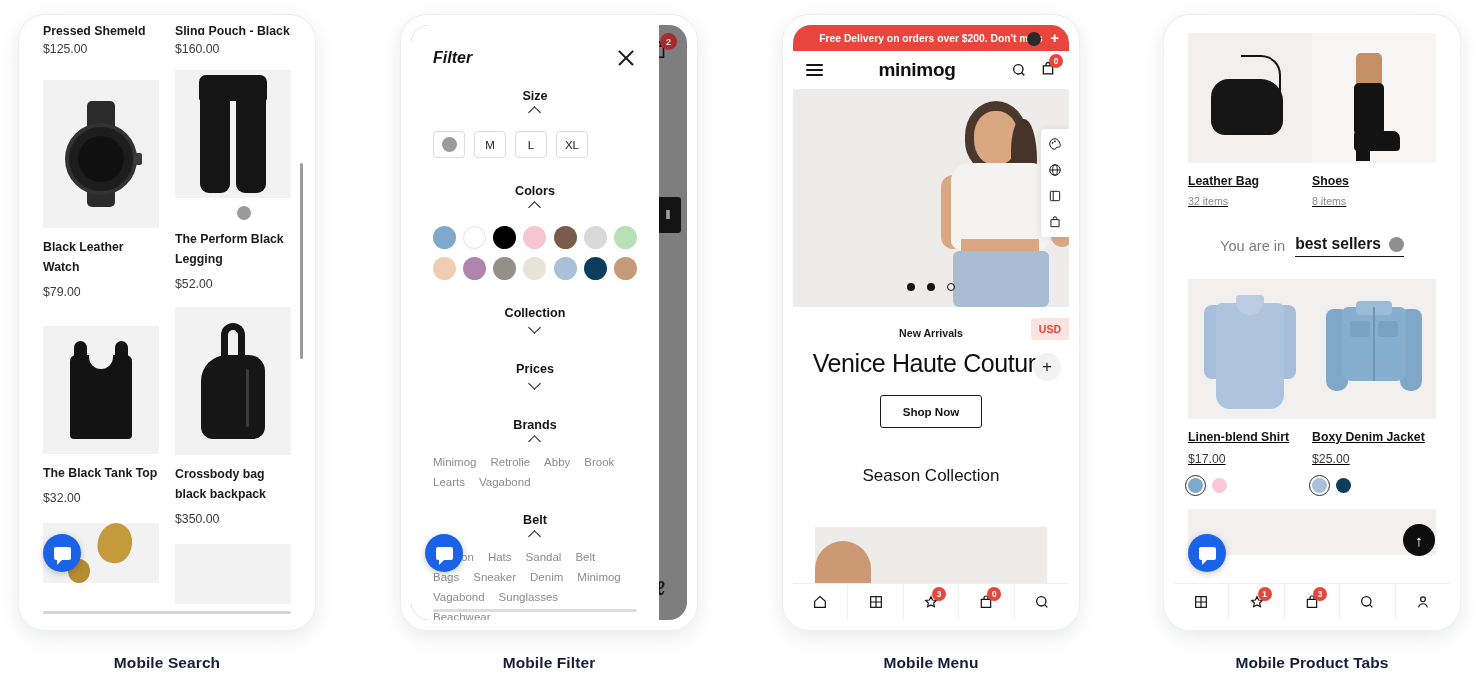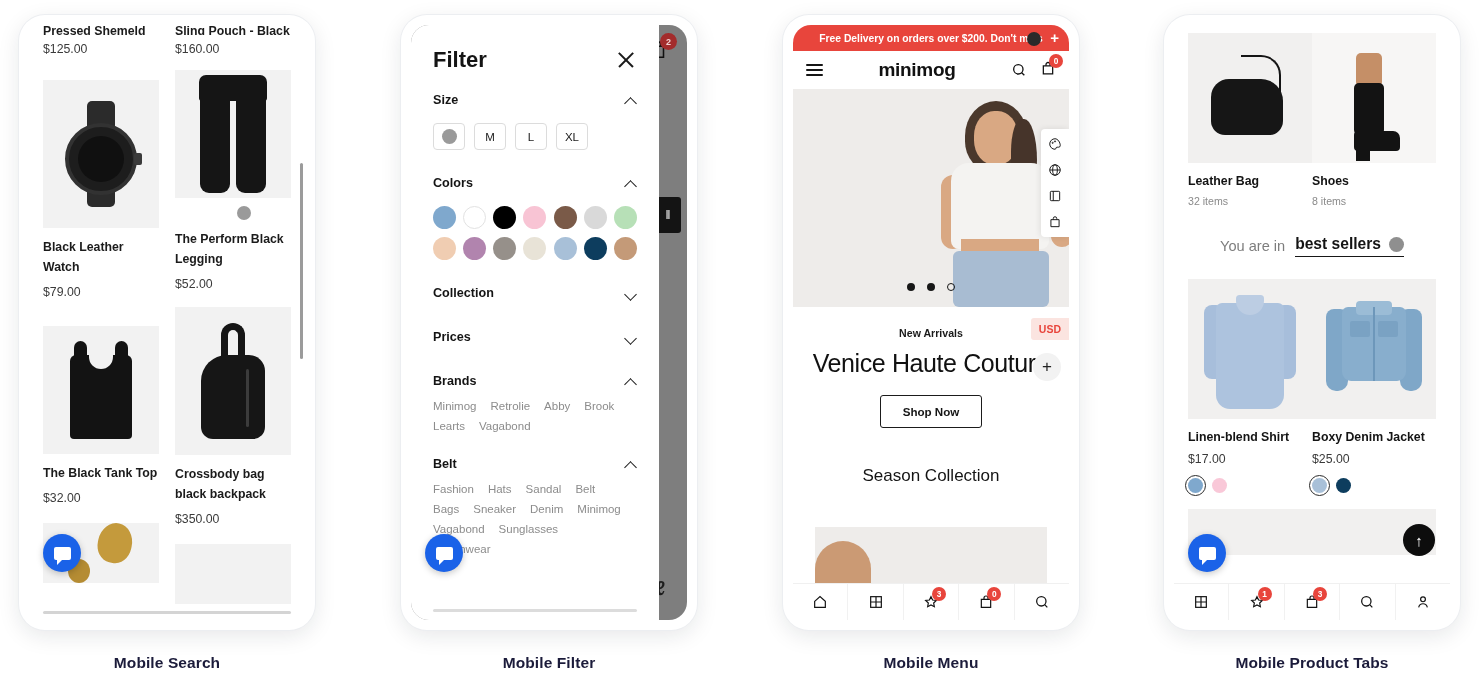--- a/index.html
+++ b/index.html
@@ -186,33 +186,34 @@
     position: absolute; left: 0; top: 0;
     width: 248px; height: 100%;
     background: #fff;
     padding: 22px 22px 0 22px;
     overflow: hidden;
   }
   .filter-head {
     display: flex; align-items: center; justify-content: space-between;
     margin-bottom: 20px;
   }
-  .filter-title { font-size: 22px; font-weight: 700; color: #141414; }
+  .filter-title { font-size: 16px; font-weight: 700; color: #141414; font-style: italic; }
   .x-btn {
     width: 22px; height: 22px; position: relative; cursor: pointer;
   }
   .x-btn::before, .x-btn::after {
     content: ""; position: absolute; left: 1px; top: 10px;
     width: 20px; height: 1.7px; background: #1a1a1a;
   }
   .x-btn::before { transform: rotate(45deg); }
   .x-btn::after  { transform: rotate(-45deg); }
   .sec-head {
     display: flex; align-items: center; justify-content: space-between;
     margin-top: 16px;
+    flex-direction: column;
   }
   .sec-title { font-size: 12.6px; font-weight: 700; color: #141414; }
   .chev { width: 12px; height: 12px; position: relative; }
   .chev::before {
     content:""; position:absolute; left:1px; top:3px;
     width:8px; height:8px;
     border-right:1.6px solid #1a1a1a; border-bottom:1.6px solid #1a1a1a;
     transform: rotate(45deg);
   }
   .chev.up::before { transform: rotate(-135deg); top:5px; }
@@ -376,21 +377,21 @@
   .tab-badge {
     position: absolute; top: 3px; margin-left: 16px;
     width: 14px; height: 14px; border-radius: 50%;
     background: #e8453c; color: #fff; font-size: 8.3px; font-weight: 700;
     display: flex; align-items: center; justify-content: center;
   }
 
   
   .p4-grid {
     padding: 0 14px; display: grid;
-    grid-template-columns: 1fr 1fr; 
+    grid-template-columns: 1fr 1fr;  text-decoration: underline;
   }
   .coll-img { height: 130px; background: #f1f0ef; position: relative; overflow: hidden; }
   .coll-title { font-size: 12.3px; font-weight: 700; color: #141414; margin-top: 11px; }
   .coll-count { font-size: 10.6px; color: #8a8a8a; margin-top: 7px; }
   .youare {
     display: flex; align-items: center; justify-content: center;
     gap: 10px; margin-top: 28px;
   }
   .youare-label { font-size: 14.6px; color: #7d7d7d; }
   .dd {

